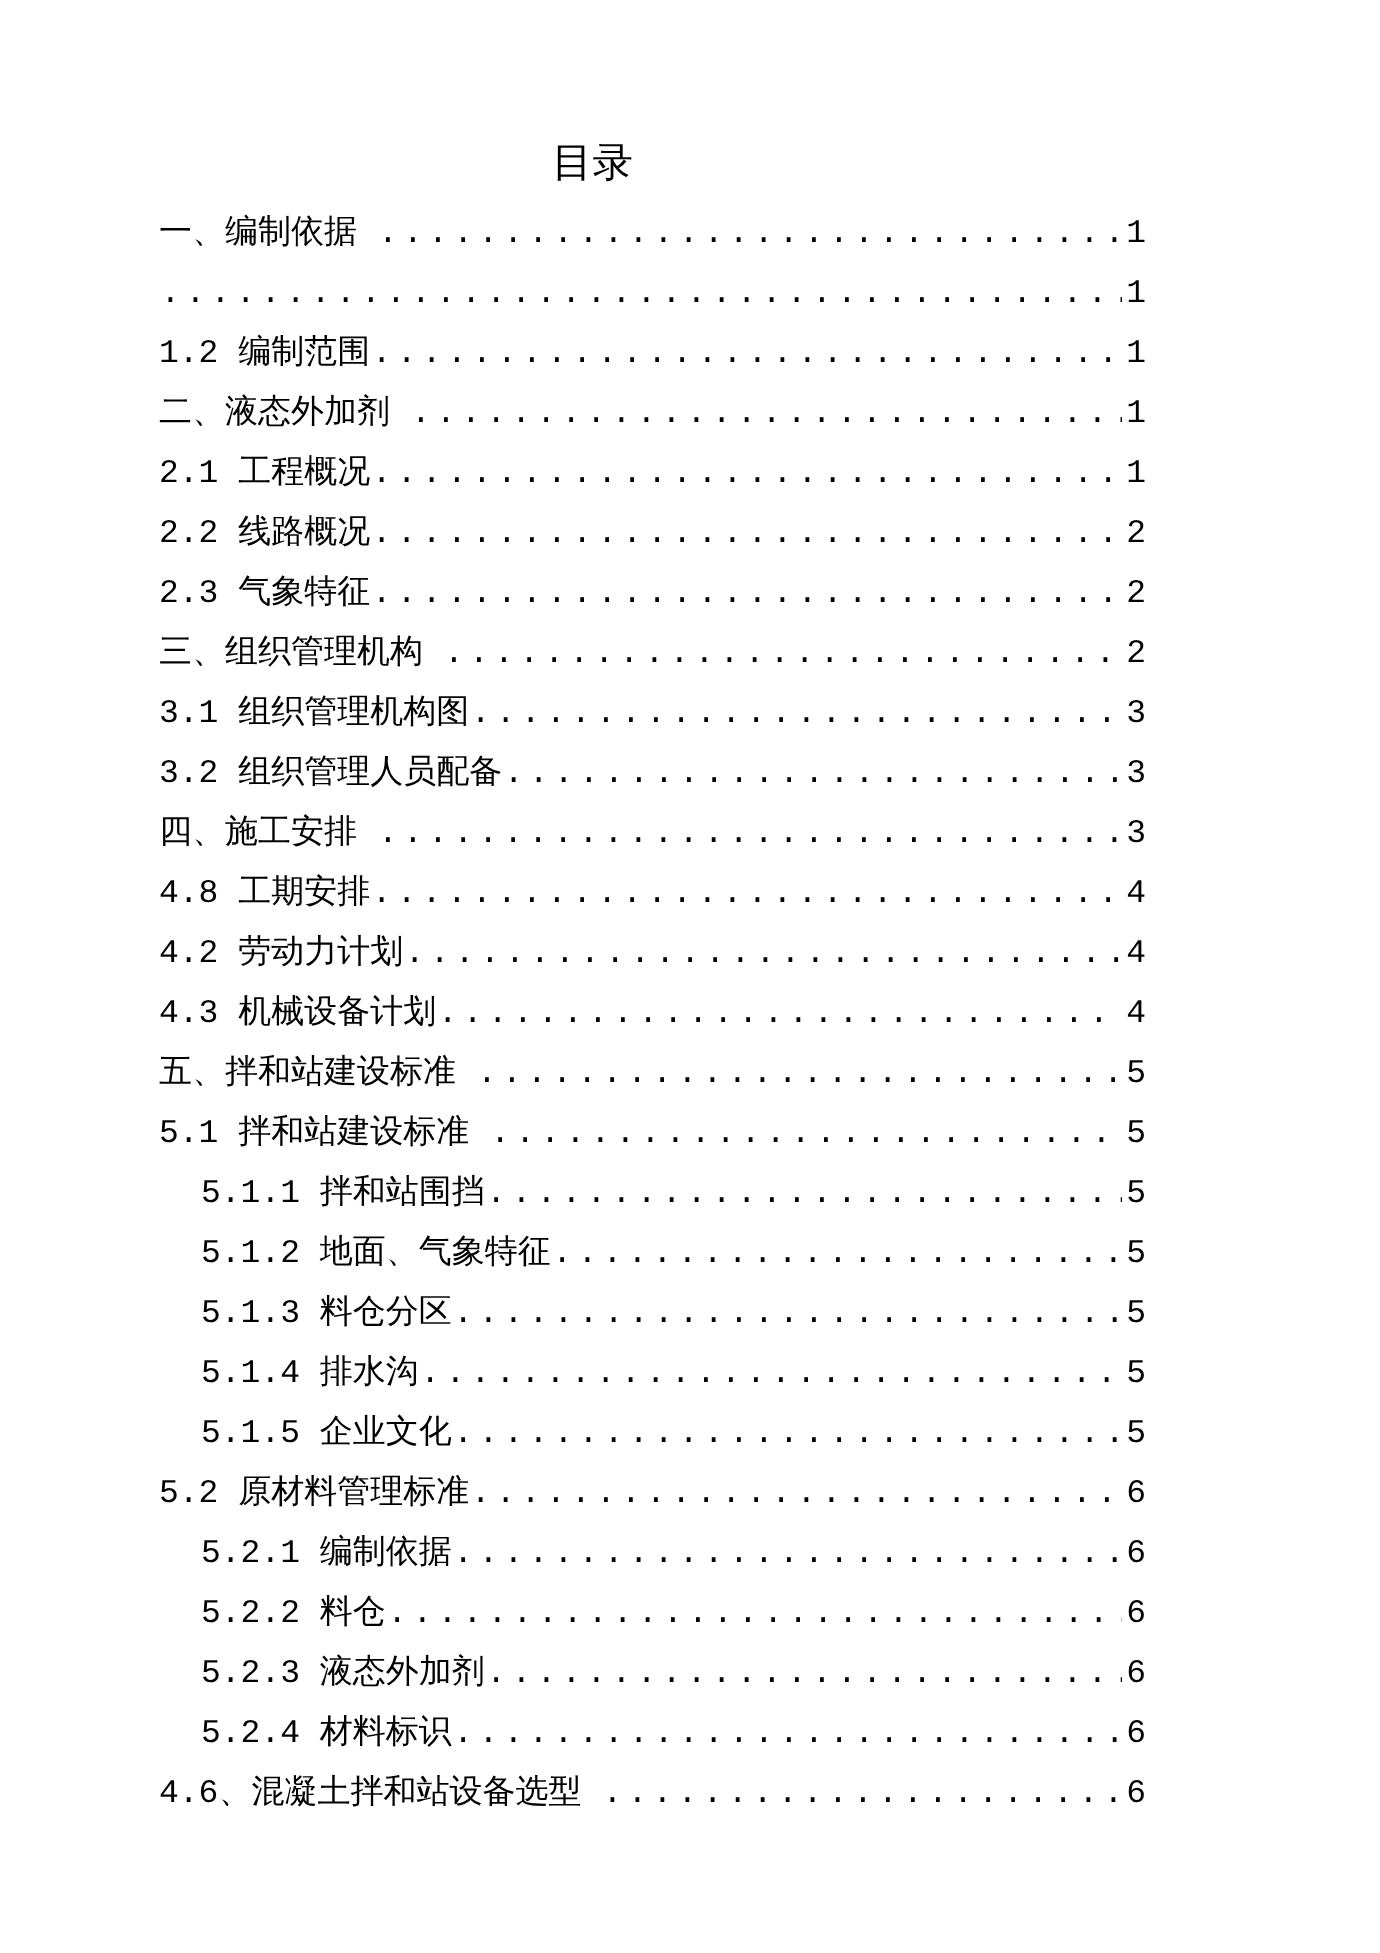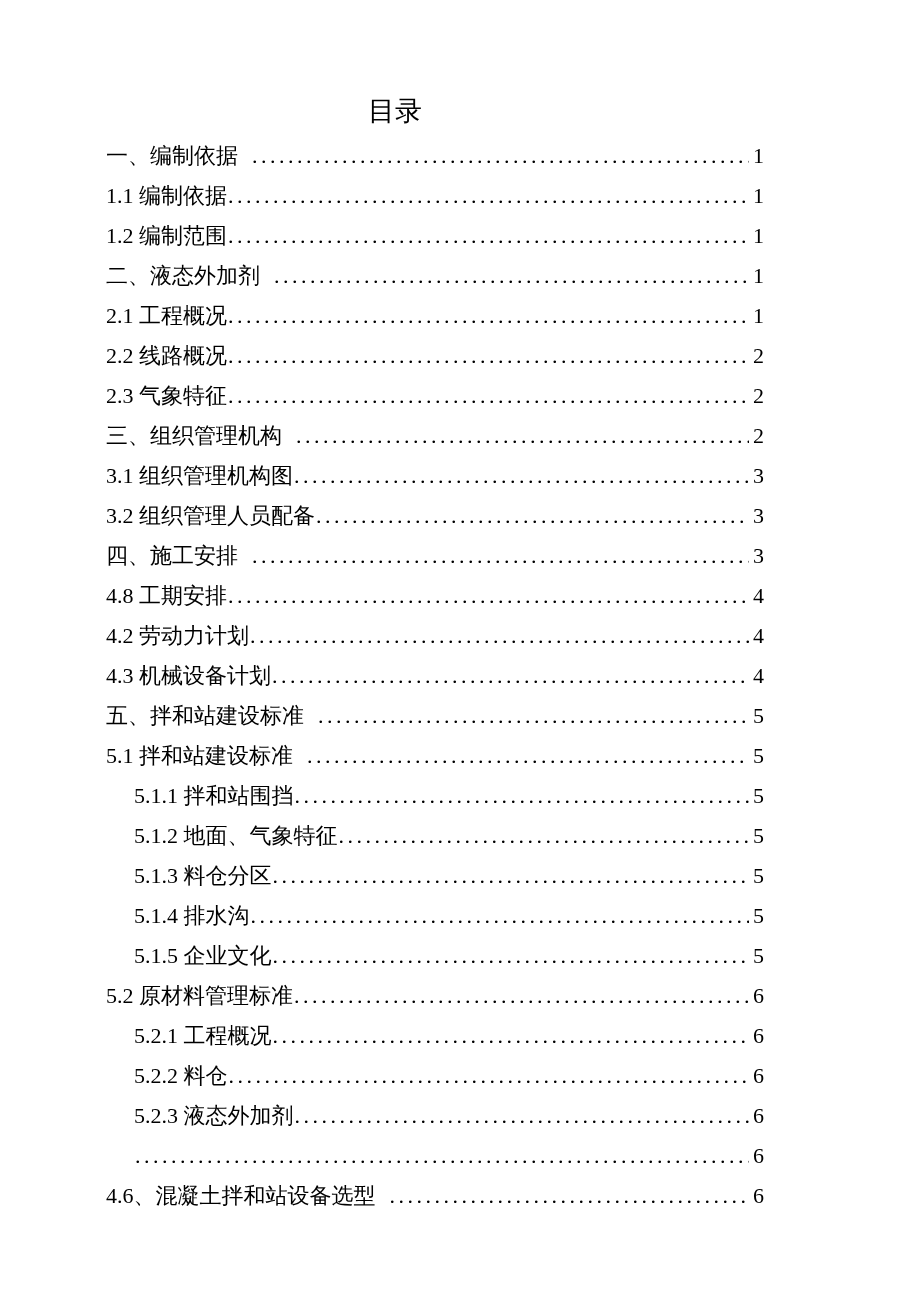--- a/index.html
+++ b/index.html
@@ -6,21 +6,21 @@
     margin: 0;
     padding: 0;
     background: #ffffff;
   }
   .page {
     position: relative;
     width: 764px;
     height: 1302px;
     background: #ffffff;
     color: #000000;
-    font-family: Liberation Serif, serif;
+    font-family: Liberation Mono, monospace;
     overflow: hidden;
   }
   .doc-title {
     margin: 0;
     padding-top: 95px;
     text-align: center;
     font-size: 27px;
     line-height: 33px;
     font-weight: normal;
     transform: translateX(13px);
@@ -65,21 +65,20 @@
 
 <div class="page">
   <h1 class="doc-title">目录</h1>
   <div class="toc" id="toc">
       <div class="toc-row gap">
     <span class="toc-label">一、编制依据</span>
     <span class="toc-dots">................................................................................................................................................................</span>
     <span class="toc-page">1</span>
   </div>
       <div class="toc-row">
-    <span class="toc-label">1.1 编制依据</span>
     <span class="toc-dots">................................................................................................................................................................</span>
     <span class="toc-page">1</span>
   </div>
       <div class="toc-row">
     <span class="toc-label">1.2 编制范围</span>
     <span class="toc-dots">................................................................................................................................................................</span>
     <span class="toc-page">1</span>
   </div>
       <div class="toc-row gap">
     <span class="toc-label">二、液态外加剂</span>
@@ -170,35 +169,36 @@
     <span class="toc-label">5.1.5 企业文化</span>
     <span class="toc-dots">................................................................................................................................................................</span>
     <span class="toc-page">5</span>
   </div>
       <div class="toc-row">
     <span class="toc-label">5.2 原材料管理标准</span>
     <span class="toc-dots">................................................................................................................................................................</span>
     <span class="toc-page">6</span>
   </div>
       <div class="toc-row indent">
-    <span class="toc-label">5.2.1 工程概况</span>
+    <span class="toc-label">5.2.1 编制依据</span>
     <span class="toc-dots">................................................................................................................................................................</span>
     <span class="toc-page">6</span>
   </div>
       <div class="toc-row indent">
     <span class="toc-label">5.2.2 料仓</span>
     <span class="toc-dots">................................................................................................................................................................</span>
     <span class="toc-page">6</span>
   </div>
       <div class="toc-row indent">
     <span class="toc-label">5.2.3 液态外加剂</span>
     <span class="toc-dots">................................................................................................................................................................</span>
     <span class="toc-page">6</span>
   </div>
       <div class="toc-row indent">
+    <span class="toc-label">5.2.4 材料标识</span>
     <span class="toc-dots">................................................................................................................................................................</span>
     <span class="toc-page">6</span>
   </div>
       <div class="toc-row gap">
     <span class="toc-label">4.6、混凝土拌和站设备选型</span>
     <span class="toc-dots">................................................................................................................................................................</span>
     <span class="toc-page">6</span>
   </div>
     </div>
 </div>

